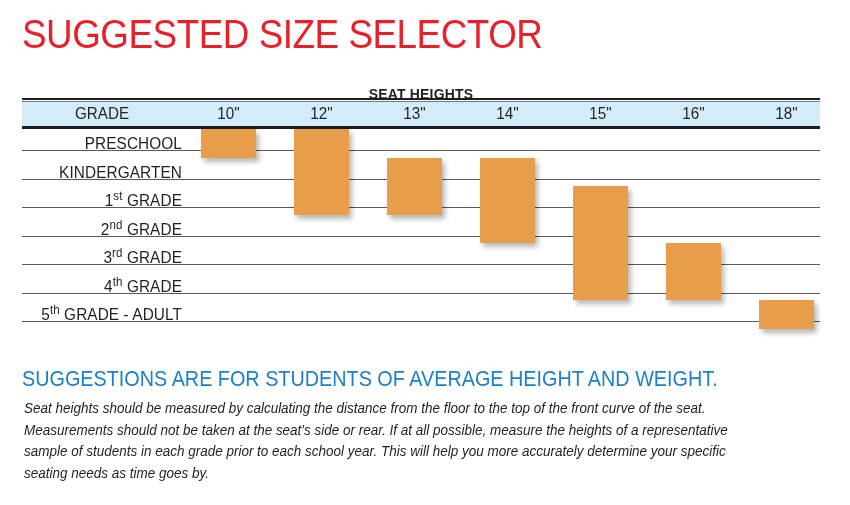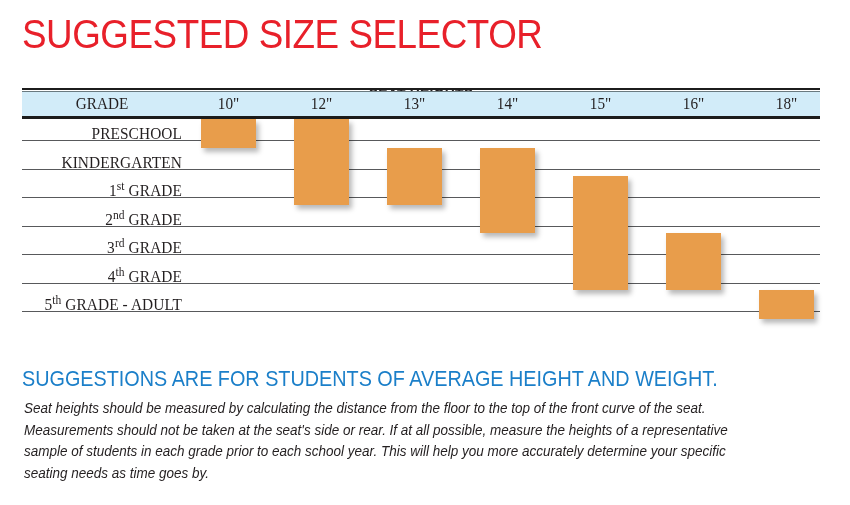--- a/index.html
+++ b/index.html
@@ -41,23 +41,22 @@
     font-size: 15px;
     font-weight: 700;
     letter-spacing: 0.2px;
     transform: scaleX(0.93);
   }
 
   
   #size-table {
     position: absolute;
     left: 22px;
-    top: 88px;
-    width: 798px;
-    font-family: Liberation Serif, serif;
+    top: 98px;
+    width: 798px;
   }
 
   .rule-double {
     height: 4px;
     border-top: 2px solid #1c1c1c;
     border-bottom: 1px solid #6a7a80;
     box-sizing: border-box;
   }
 
   .header-band {

